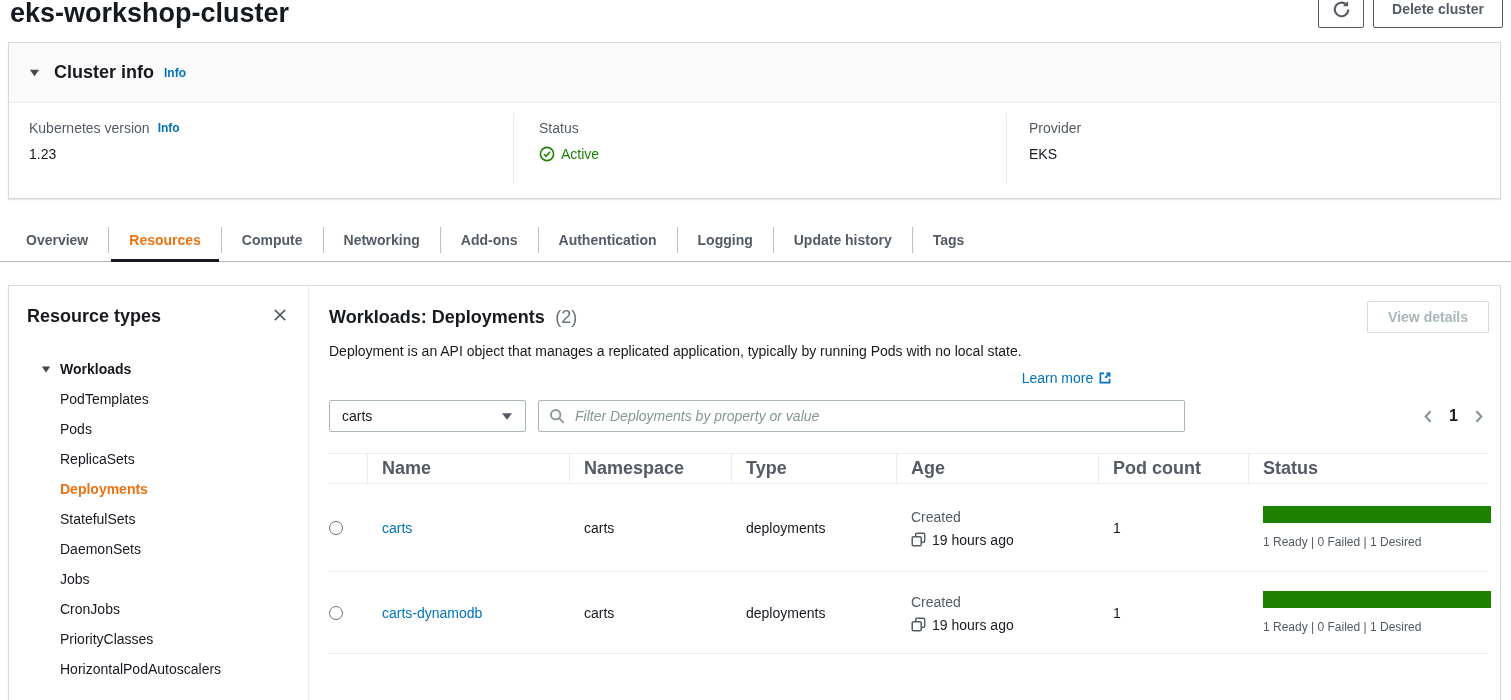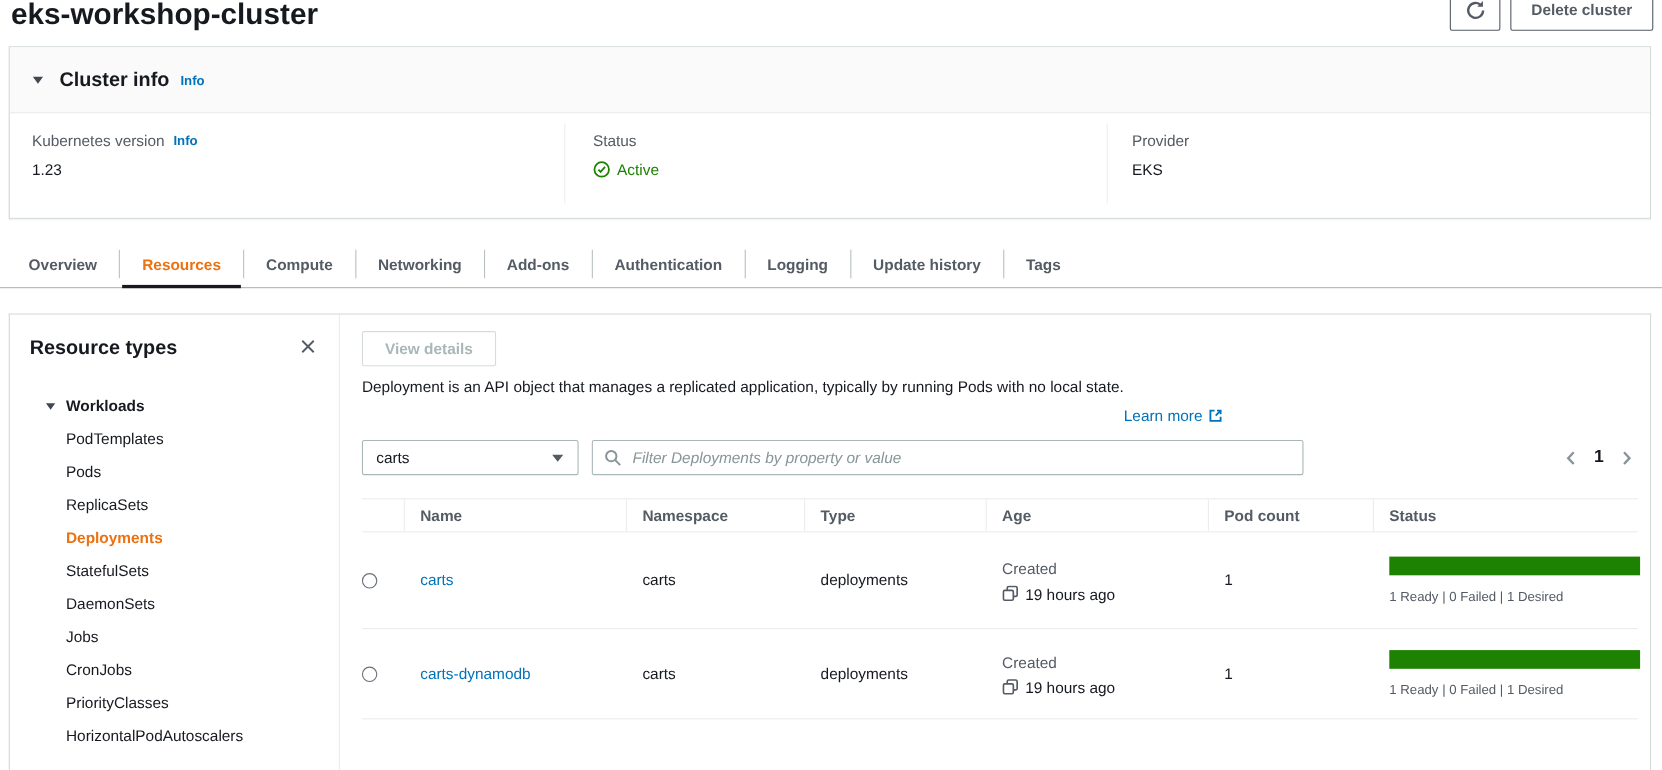--- a/index.html
+++ b/index.html
@@ -69,21 +69,21 @@
   .search-box{width:647px;height:32px;border:1px solid #aab7b8;border-radius:2px;background:#fff;box-sizing:border-box;
     display:flex;align-items:center;gap:8px;padding:0 10px;margin-left:12px;}
   .search-box input{border:none;outline:none;flex:1;font-size:14px;font-family:"Liberation Sans",sans-serif;color:#16191f;background:transparent;}
   .search-box input::placeholder{color:#879596;font-style:italic;}
   .pager{margin-left:auto;display:flex;align-items:center;gap:12px;padding-right:2px;}
   .pager .pg-num{font-size:16px;font-weight:700;color:#16191f;}
   .pg-btn{display:flex;cursor:pointer;}
   
   .table{margin-top:21px;}
   .thead{display:flex;height:31px;align-items:center;border-top:1px solid #eaeded;border-bottom:1px solid #eaeded;
-    font-size:14px;font-weight:700;color:#545b64;box-sizing:border-box;}
+    font-size:18px;font-weight:700;color:#545b64;box-sizing:border-box;}
   .trow{display:flex;align-items:center;border-bottom:1px solid #eaeded;box-sizing:border-box;}
   .trow.r1{height:88px;} .trow.r2{height:82px;}
   .c0{width:38px;flex:none;display:flex;align-items:center;}
   .c1{width:202px;flex:none;} .c2{width:162px;flex:none;} .c3{width:165px;flex:none;}
   .c4{width:202px;flex:none;} .c5{width:150px;flex:none;} .c6{flex:1;}
   .thead .c1,.thead .c2,.thead .c3,.thead .c4,.thead .c5,.thead .c6{
     border-left:1px solid #eaeded;padding-left:14px;height:100%;display:flex;align-items:center;box-sizing:border-box;}
   .trow .c1,.trow .c2,.trow .c3,.trow .c4,.trow .c5,.trow .c6{padding-left:15px;box-sizing:border-box;}
   .radio{width:14px;height:14px;border:1px solid #687078;border-radius:50%;background:#fff;box-sizing:border-box;cursor:pointer;}
   .cell-link{color:#0073bb;font-size:14px;cursor:pointer;text-decoration:none;}
@@ -202,20 +202,24 @@
       <div class="tree-item">DaemonSets</div>
       <div class="tree-item">Jobs</div>
       <div class="tree-item">CronJobs</div>
       <div class="tree-item">PriorityClasses</div>
       <div class="tree-item">HorizontalPodAutoscalers</div>
     </div>
   </div>
 
   <div class="main">
     <div class="panel-header">
+      <div>
+        <span class="panel-title">Workloads: Deployments</span>
+        <span class="panel-count">(2)</span>
+      </div>
       <div class="btn-disabled">
         <span>View details</span>
       </div>
     </div>
 
     <div class="desc-row">
       <span>Deployment is an API object that manages a replicated application, typically by running Pods with no local state.</span>
       <span class="learn-link">
         <span>Learn more</span>
         <span style="display:flex;">

